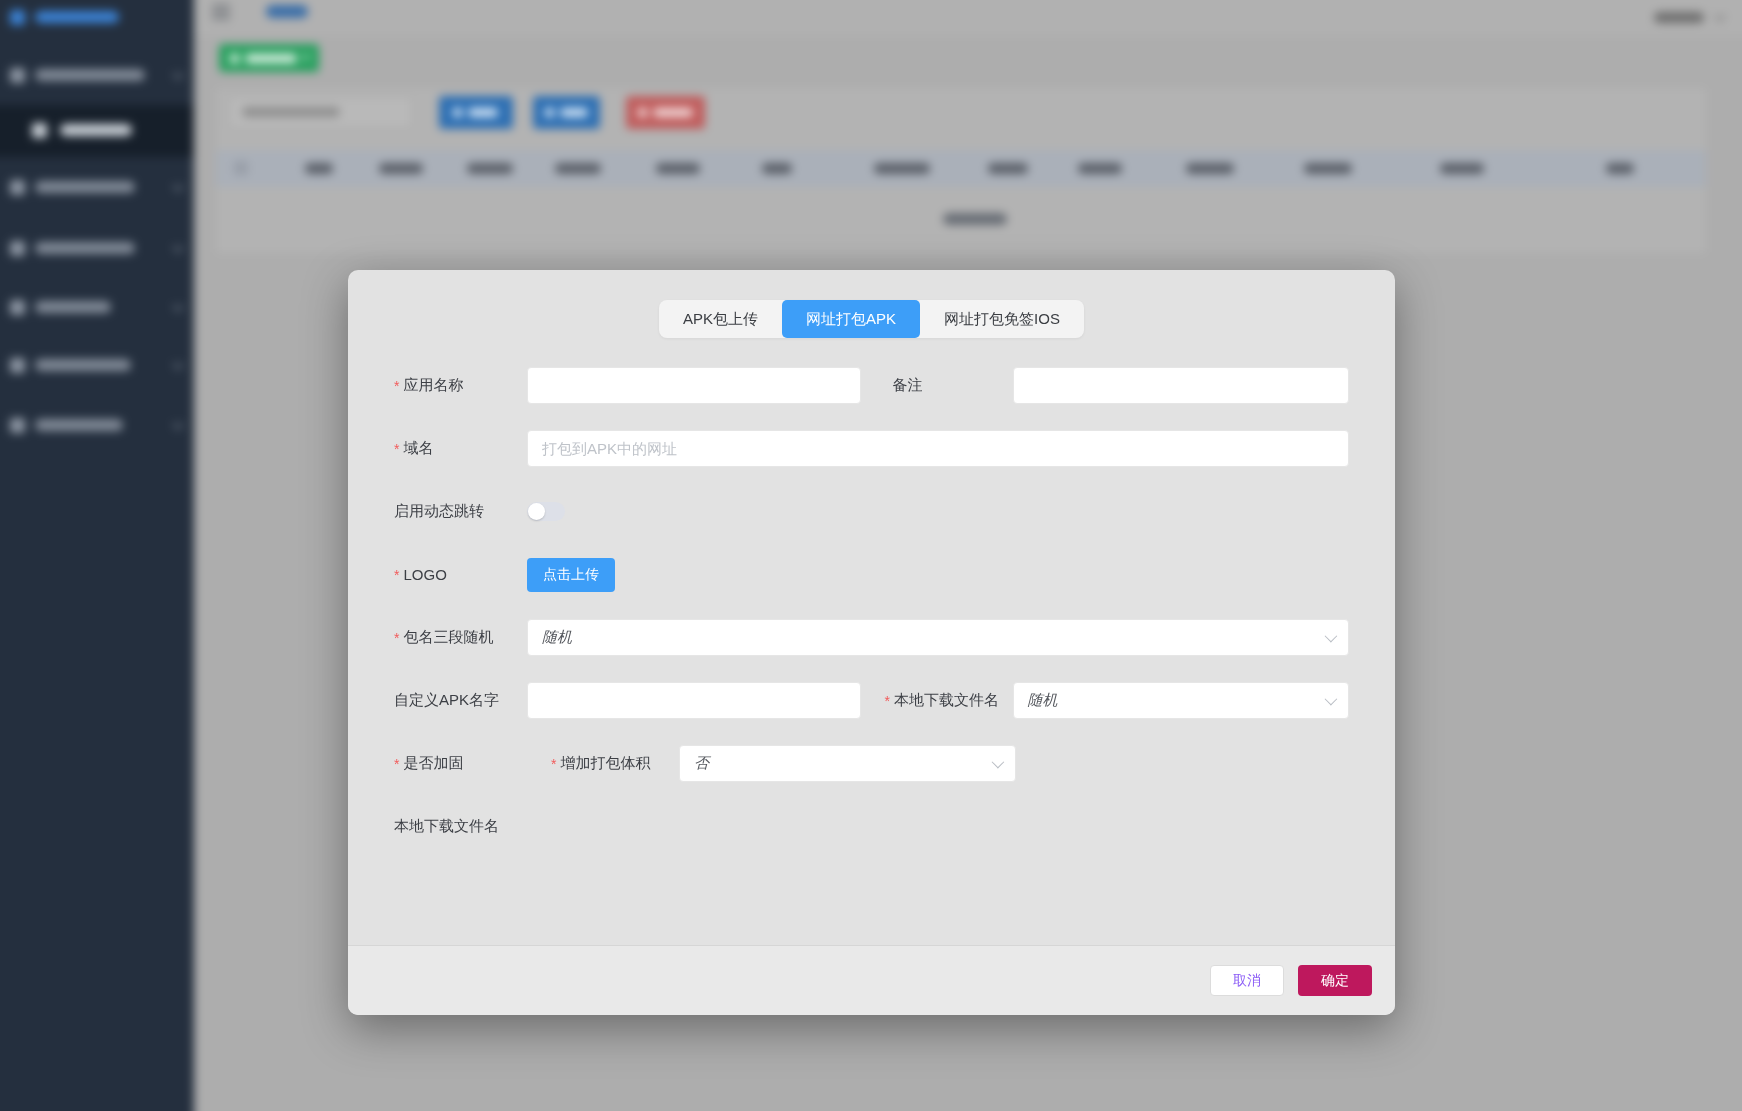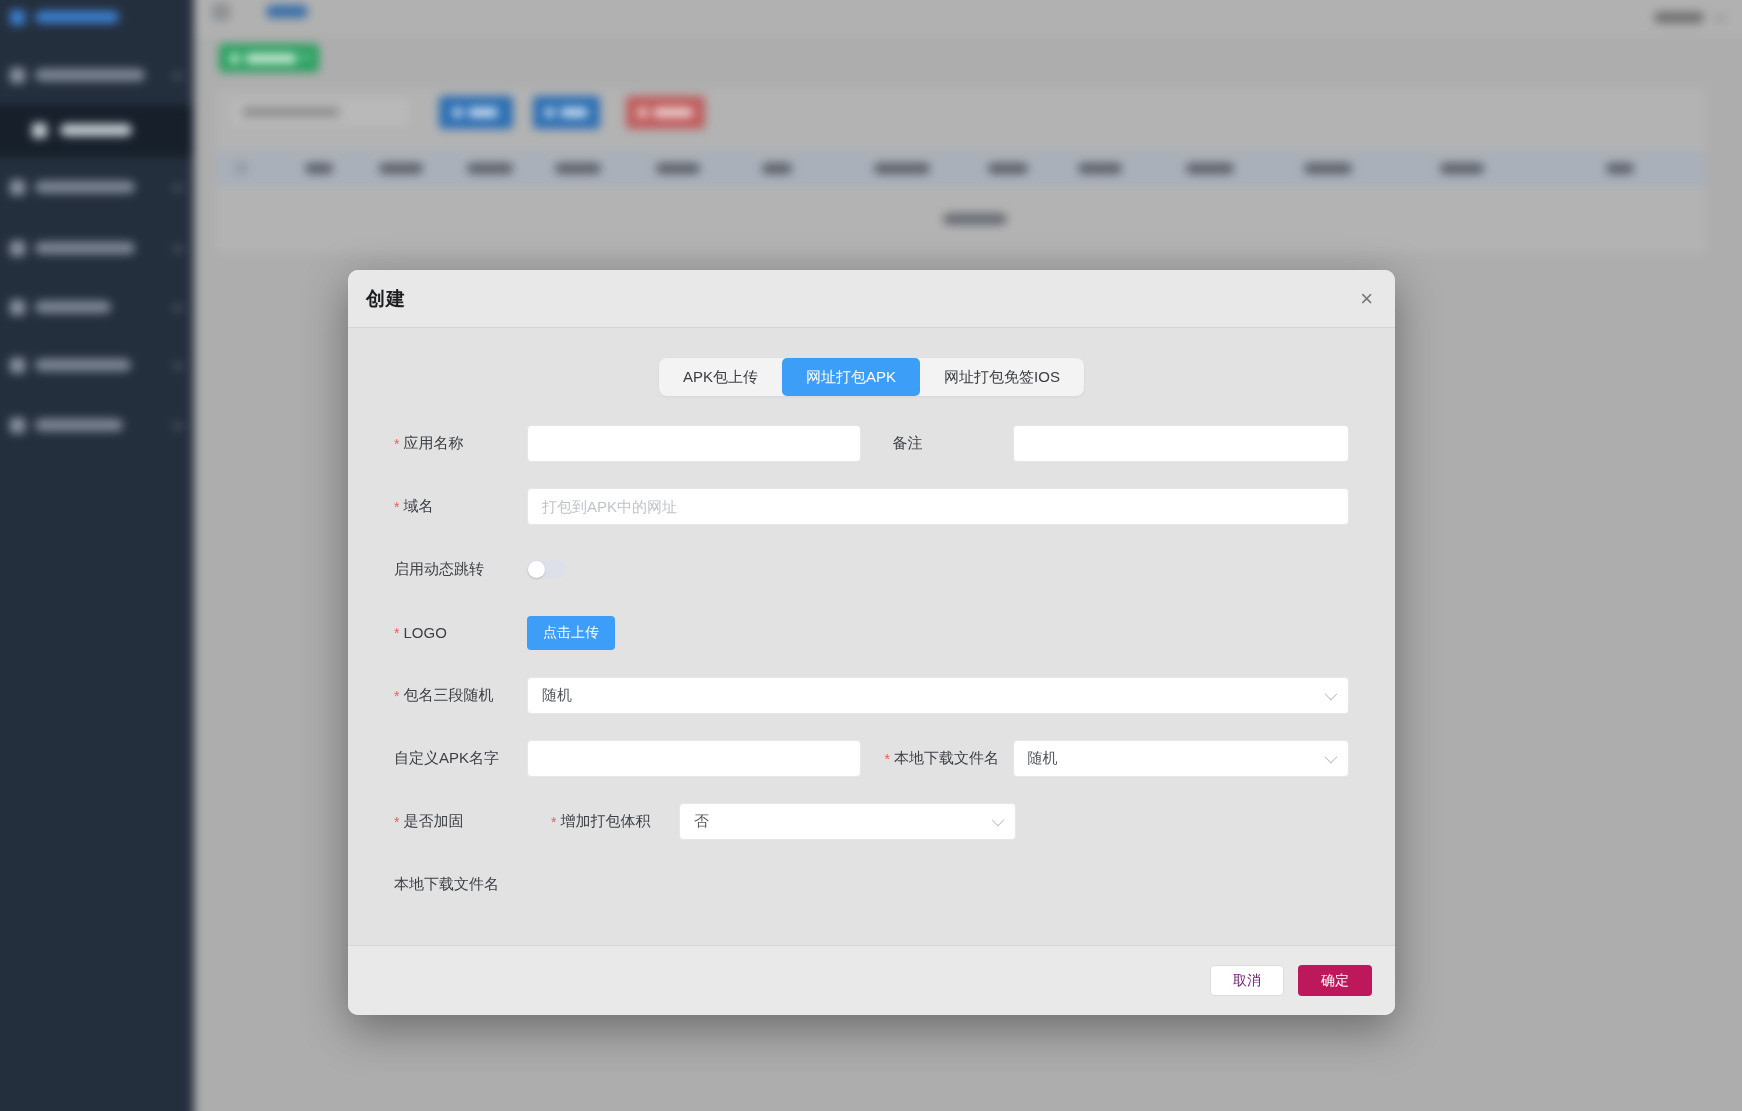--- a/index.html
+++ b/index.html
@@ -51,31 +51,31 @@
   .lbl2 { width:128px; flex:0 0 128px; margin-left:24px; font-size:15px; color:#3c3f45;
     display:flex; align-items:center; }
   .req { color:#f25a5a; margin-right:4px; font-size:14px; }
   .ipt { height:37px; background:#fff; border:1px solid #e6e6e6; border-radius:4px;
     font-size:15px; color:#55585e; padding:0 14px; outline:none; }
   .w-sm { width:334px; }
   .w-sm2 { width:337px; }
   .w-full { width:822px; }
   .select { height:37px; background:#fff; border:1px solid #e6e6e6; border-radius:4px;
     display:flex; align-items:center; padding:0 14px; cursor:pointer; }
-  .select .val { font-size:15px; color:#55585e; }
+  .select .val { font-size:15px; color:#55585e;font-style:italic; }
   .select .ph, .ipt::placeholder { color:#bfc3c9; }
   .select .chev { margin-left:auto; width:9px; height:9px; border-right:1.5px solid #b9bdc4;
     border-bottom:1.5px solid #b9bdc4; transform:rotate(45deg) translateY(-2px); }
   .switch { width:38px; height:19px; border-radius:10px; background:#dde0e8; cursor:pointer; }
   .knob { width:17px; height:17px; margin:1px; border-radius:50%; background:#fff;
     box-shadow:0 1px 2px rgba(0,0,0,.18); }
   .btn { height:34px; border:none; border-radius:4px; font-size:14px; cursor:pointer;
     font-family:inherit; }
   .btn-upload { background:#3d9ef8; color:#fff; padding:0 16px; }
-  .btn-cancel { width:74px; height:31px; background:#fff; border:1px solid #dcdcdc; color:#701a75; }
+  .btn-cancel { width:74px; height:31px; background:#fff; border:1px solid #dcdcdc; color:#8b5cf6; }
   .btn-confirm { width:74px; height:31px; background:#be185d; color:#fff; }
 </style>
 </head>
 <body>
 
 <div class="backdrop">
   <div class="bg-content"></div>
   <div class="bg-topbar"></div>
   <div class="ham"></div>
   <div class="blob" style="left:278px;top:17px;width:42px;height:13px;background:#3a6ea8;"></div>
@@ -152,24 +152,20 @@
     <div class="side-bar-text" style="left:47px;top:371px;width:96px;"></div>
     <div class="chev-sm" style="left:186px;top:372px;"></div>
 
     <div class="side-icon" style="left:22px;top:430px;"></div>
     <div class="side-bar-text" style="left:47px;top:431px;width:88px;"></div>
     <div class="chev-sm" style="left:186px;top:432px;"></div>
   </div>
 </div>
 
 <div class="dialog">
-  <div class="dlg-header">
-    <span class="dlg-title">创建</span>
-    <span class="dlg-close">×</span>
-  </div>
 
   <div class="dlg-body">
     <div class="tabs">
       <div class="tab">APK包上传</div>
       <div class="tab active">网址打包APK</div>
       <div class="tab">网址打包免签IOS</div>
     </div>
 
     <div class="row">
       <div class="lbl">

